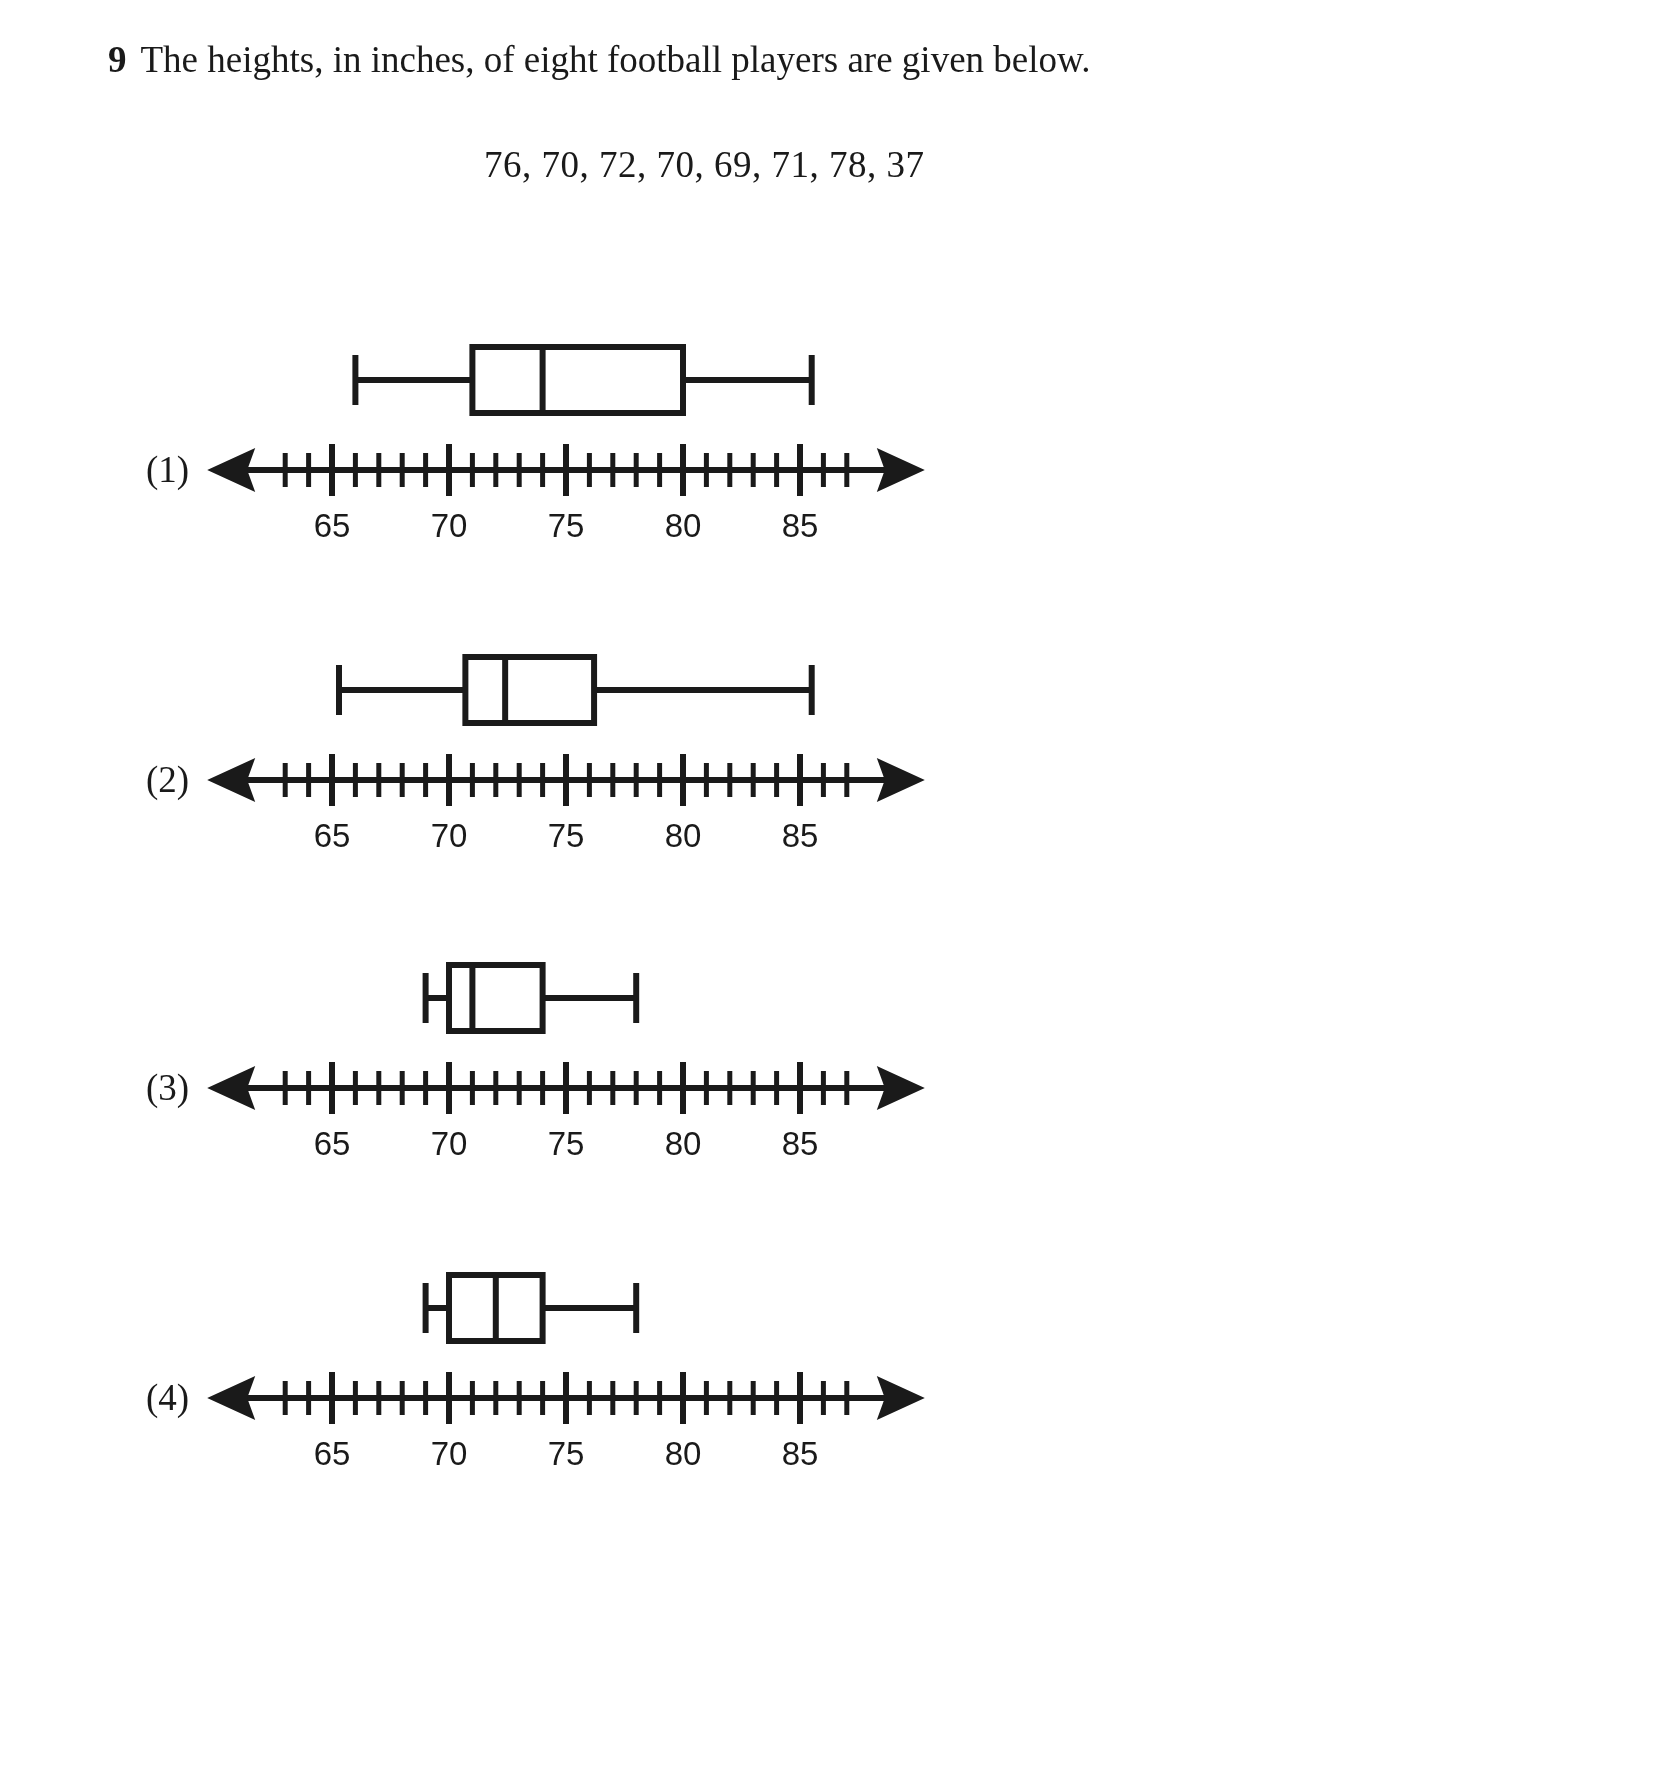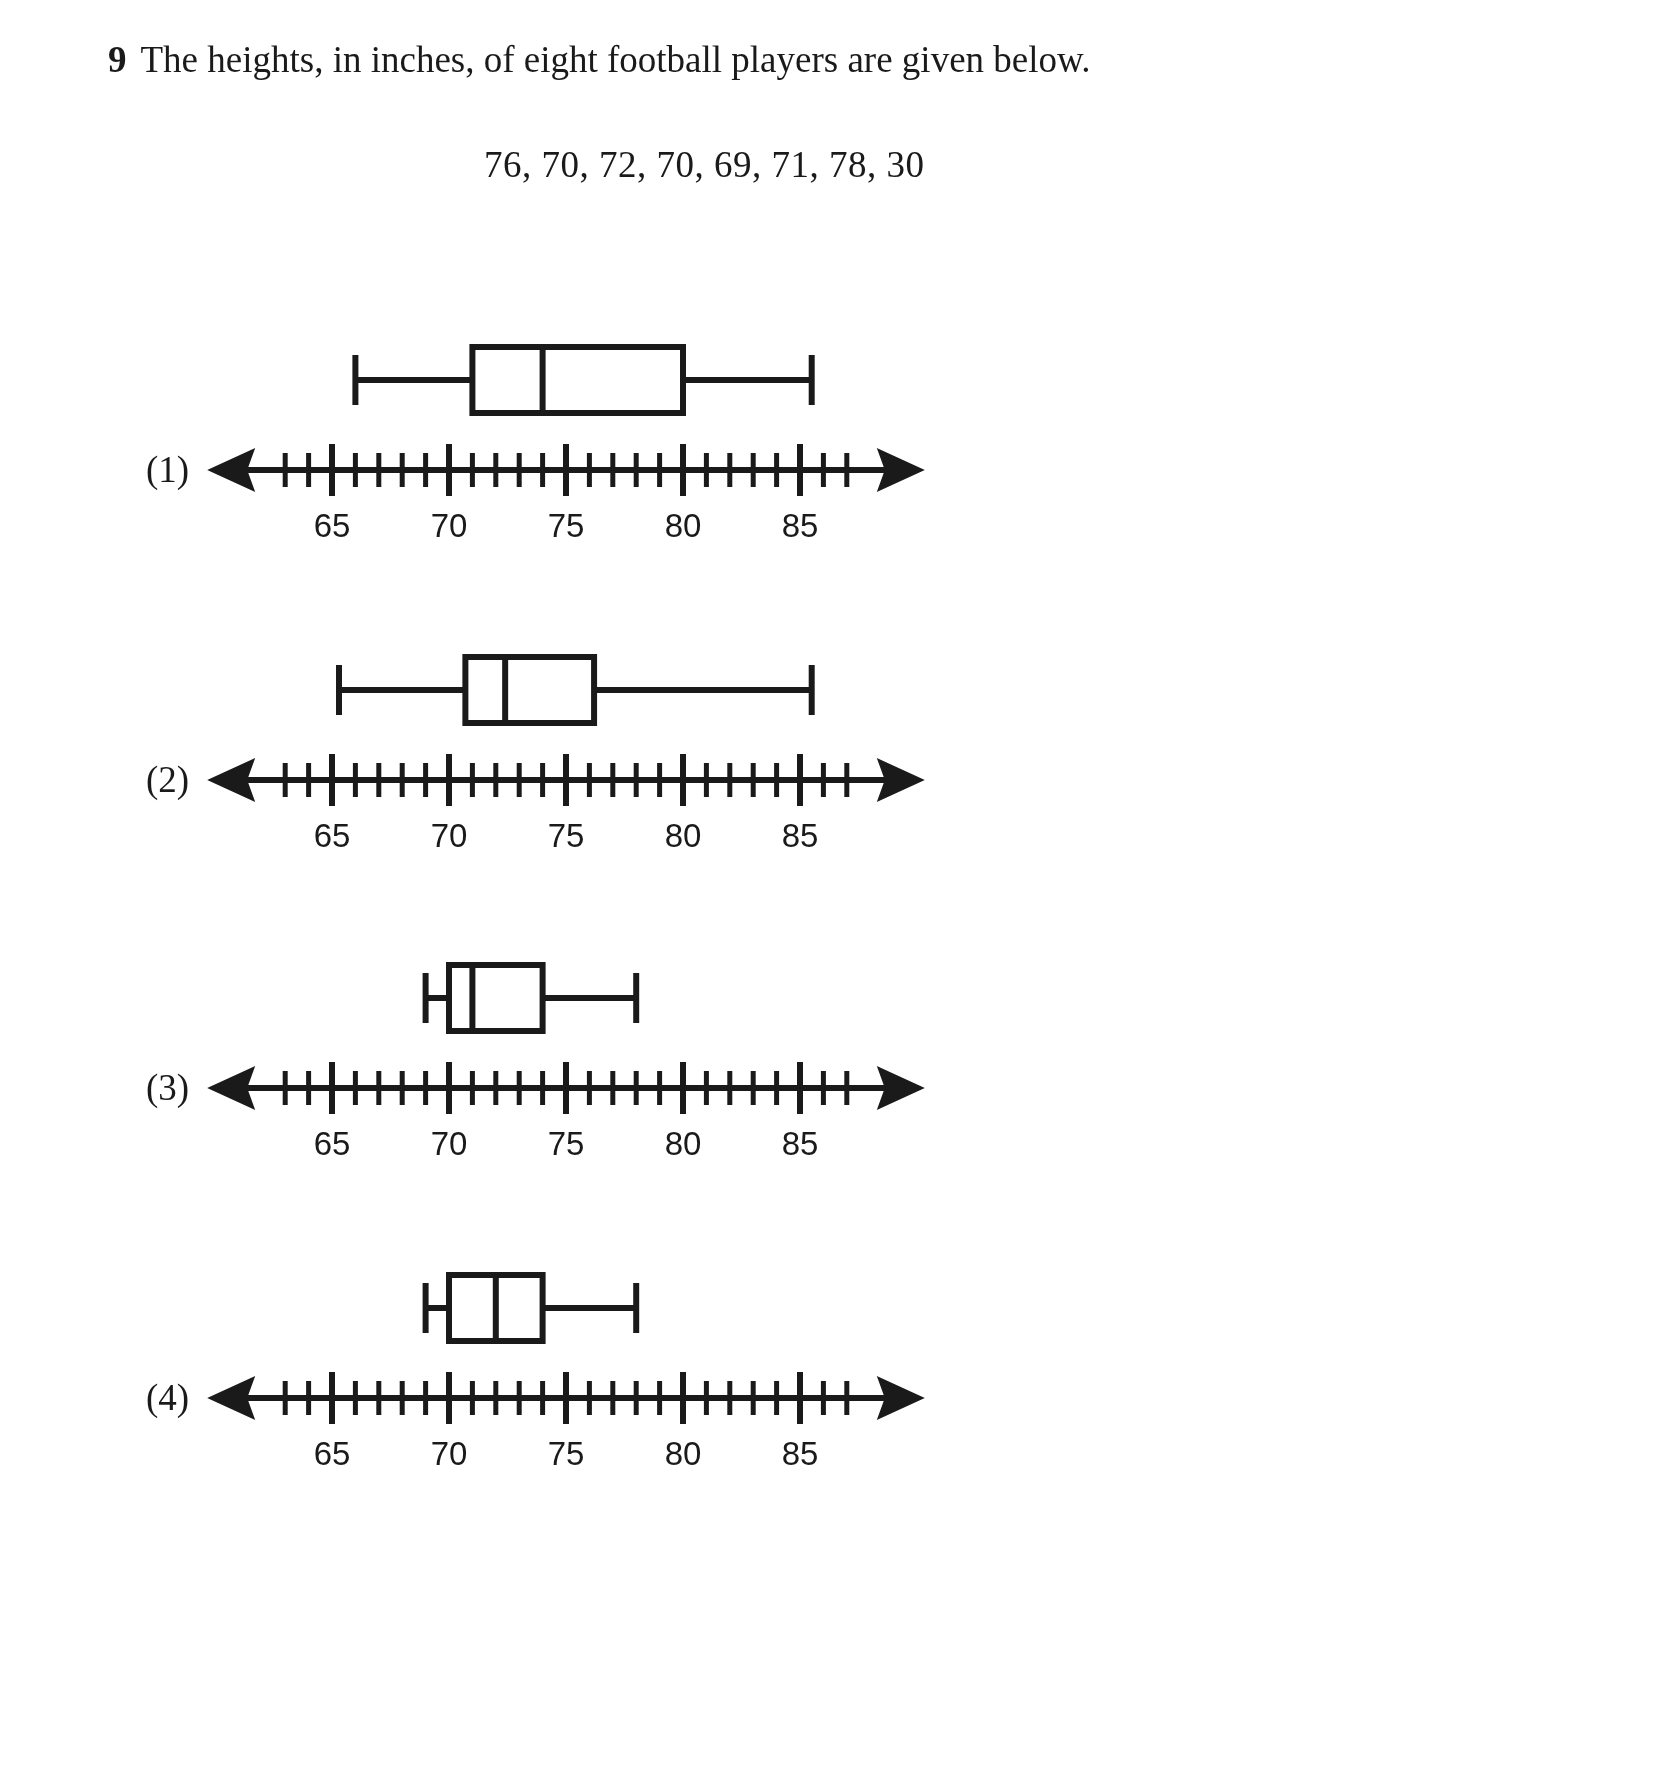--- a/index.html
+++ b/index.html
@@ -62,21 +62,21 @@
 </style>
 </head>
 <body>
 
 <div class="page">
 
   <div class="qline" id="question-stem">
     <span id="question-number">9</span><span>The heights, in inches, of eight football players are given below.</span>
   </div>
 
-  <div class="qline" id="data-values">76, 70, 72, 70, 69, 71, 78, 30</div>
+  <div class="qline" id="data-values">76, 70, 72, 70, 69, 71, 78, 37</div>
 
 
   <div class="choice" style="top:330px;height:260px;">
     <div class="choice-label" style="top:118px;">(1)</div>
     <svg class="plot-svg" id="plot-0" width="1664" height="260">
         <line x1="355.4" y1="50" x2="472.4" y2="50" stroke="#1a1a1a" stroke-width="6" stroke-linecap="butt"></line>
         <line x1="683" y1="50" x2="811.7" y2="50" stroke="#1a1a1a" stroke-width="6" stroke-linecap="butt"></line>
         <line x1="355.4" y1="25" x2="355.4" y2="75" stroke="#1a1a1a" stroke-width="6" stroke-linecap="butt"></line>
         <line x1="811.7" y1="25" x2="811.7" y2="75" stroke="#1a1a1a" stroke-width="6" stroke-linecap="butt"></line>
         <rect x="472.4" y="17" width="210.60000000000002" height="66" fill="#ffffff" stroke="#1a1a1a" stroke-width="6"></rect>

